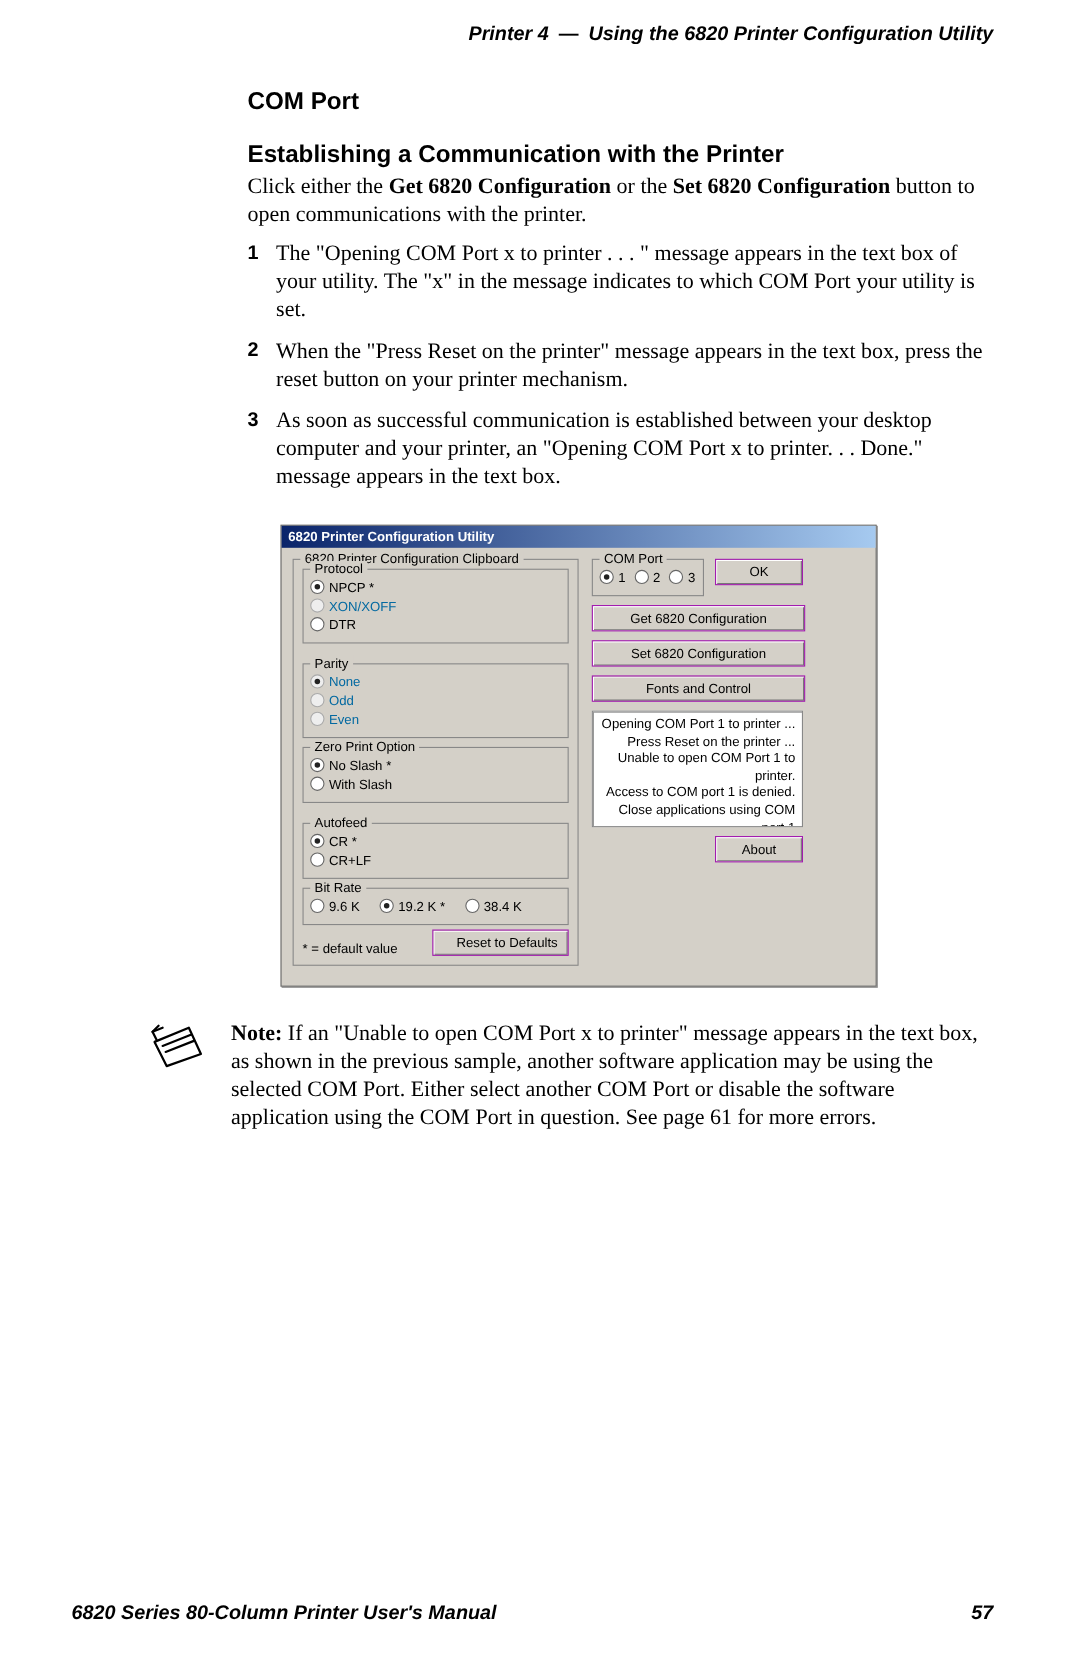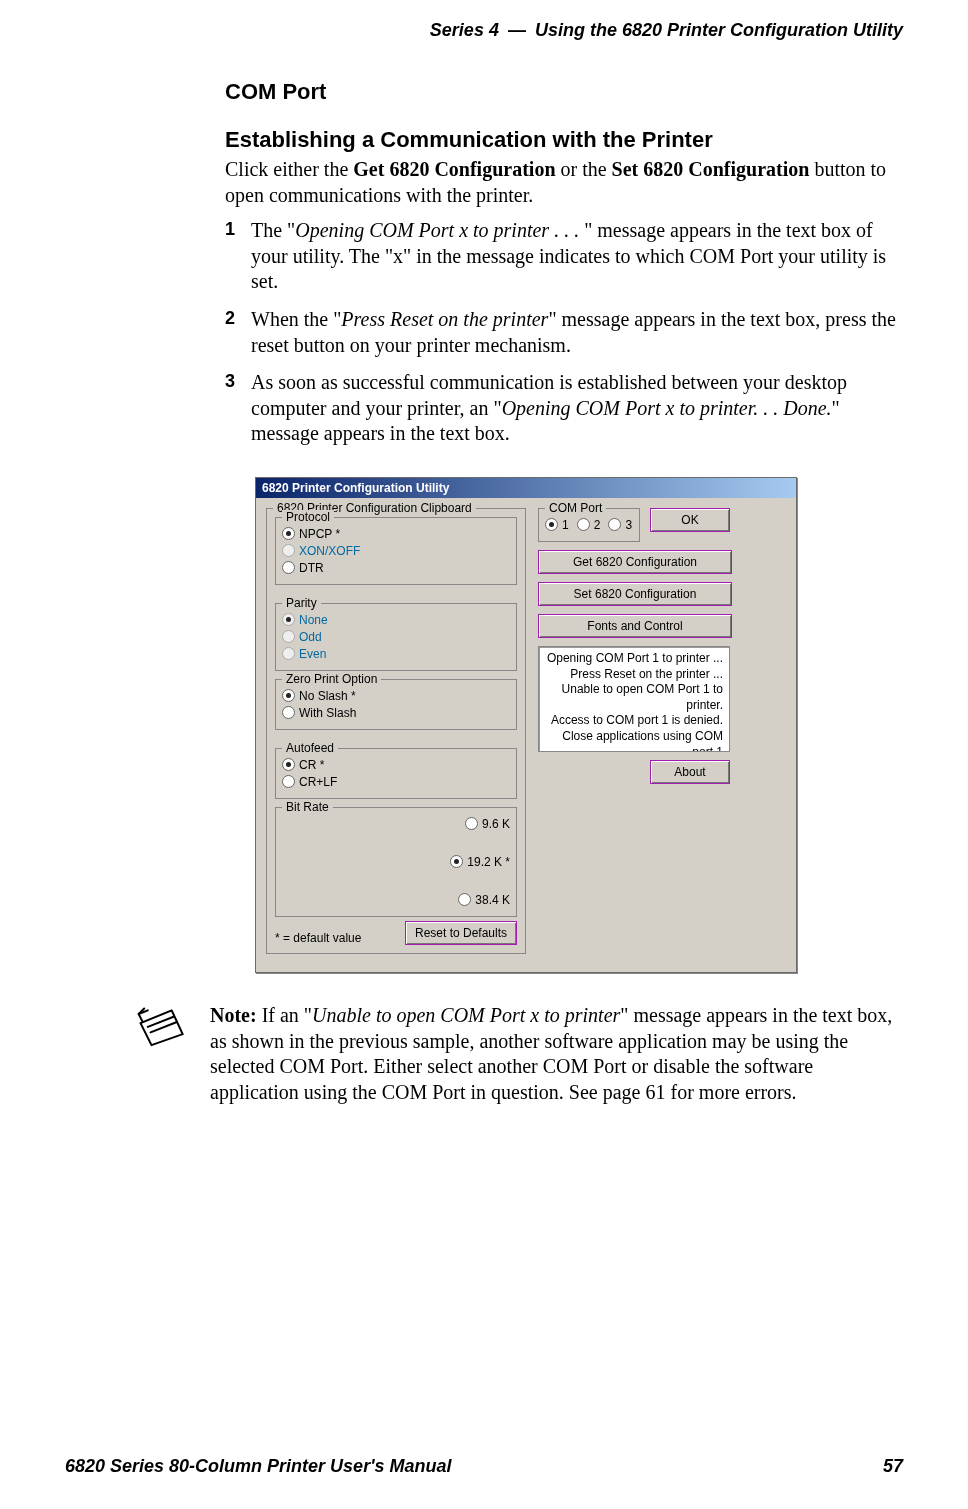--- a/index.html
+++ b/index.html
@@ -56,21 +56,21 @@
   }
   ol.numlist > li .num {
     position: absolute;
     left: 0;
     top: 0;
     font-family: "Arial Narrow", Arial, sans-serif;
     font-weight: bold;
     font-size: 18px;
   }
   .bold { font-weight: bold; }
-  .ital { font-style: italic; }
+  .ital { }
 
   
   .dialog-wrap { margin: 30px 0 30px 30px; }
   .dialog {
     width: 540px;
     border: 1px solid #6b6b6b;
     background: #d4d0c8;
     font-family: Tahoma, Arial, sans-serif;
     font-size: 12px;
     box-shadow: 1px 1px 0 #888;
@@ -120,24 +120,24 @@
   .radio-dot.sel::after{
     content:""; width:5px; height:5px; background:#222; border-radius:50%;
   }
   .radio-dot.disabled { border-color:#aaa; background:#eee;}
   .radio-label { font-size:12px; }
   .radio-label.disabled { color:#0369a1; }
   .btn {
     border:1px solid #a21caf; background:#d4d0c8; padding:4px 0;
     text-align:center; font-size:12px; box-shadow: 1px 1px 0 #fff inset, -1px -1px 0 #777 inset;
   }
-  .bitrate-row { display:flex; gap:18px; align-items:flex-end;flex-direction:column; }
+  .bitrate-row { display:flex; gap:18px; align-items:center; }
   .hint { font-size:12px; margin-top:4px; }
   .reset-row { display:flex; justify-content:space-between; align-items:flex-end; margin-top:2px;}
-  .reset-btn { width:110px; }
+  .reset-btn { width:110px;padding-left:12px; }
   .topright { display:flex; gap:10px; align-items:flex-start;}
   .comport-group { flex:1; }
   .ok-btn { width:78px; }
   .action-btn { width:100%; }
   .msgbox {
     border:1px solid #888; background:#fff; padding:4px 6px; font-size:12px;
     height:96px; overflow:hidden; line-height:1.3; box-shadow: inset 1px 1px 0 #999; text-align: right;
   }
   .about-row { display:flex; justify-content:flex-end; }
   .about-btn { width:78px; }
@@ -159,21 +159,21 @@
     font-family: "Arial Narrow", Arial, sans-serif;
     font-weight: bold;
     font-style: italic;
     font-size: 18px;
   }
 </style>
 </head>
 <body>
 
 <div class="header">
-  <span>Series</span>
+  <span>Printer</span>
   <span class="chap-num">4</span>
   <span class="dash">—</span>
   <span>Using the 6820 Printer Configuration Utility</span>
 </div>
 
 <div class="content">
 
   <h3 class="section">COM Port</h3>
 
   <h3 class="section2">Establishing a Communication with the Printer</h3>

